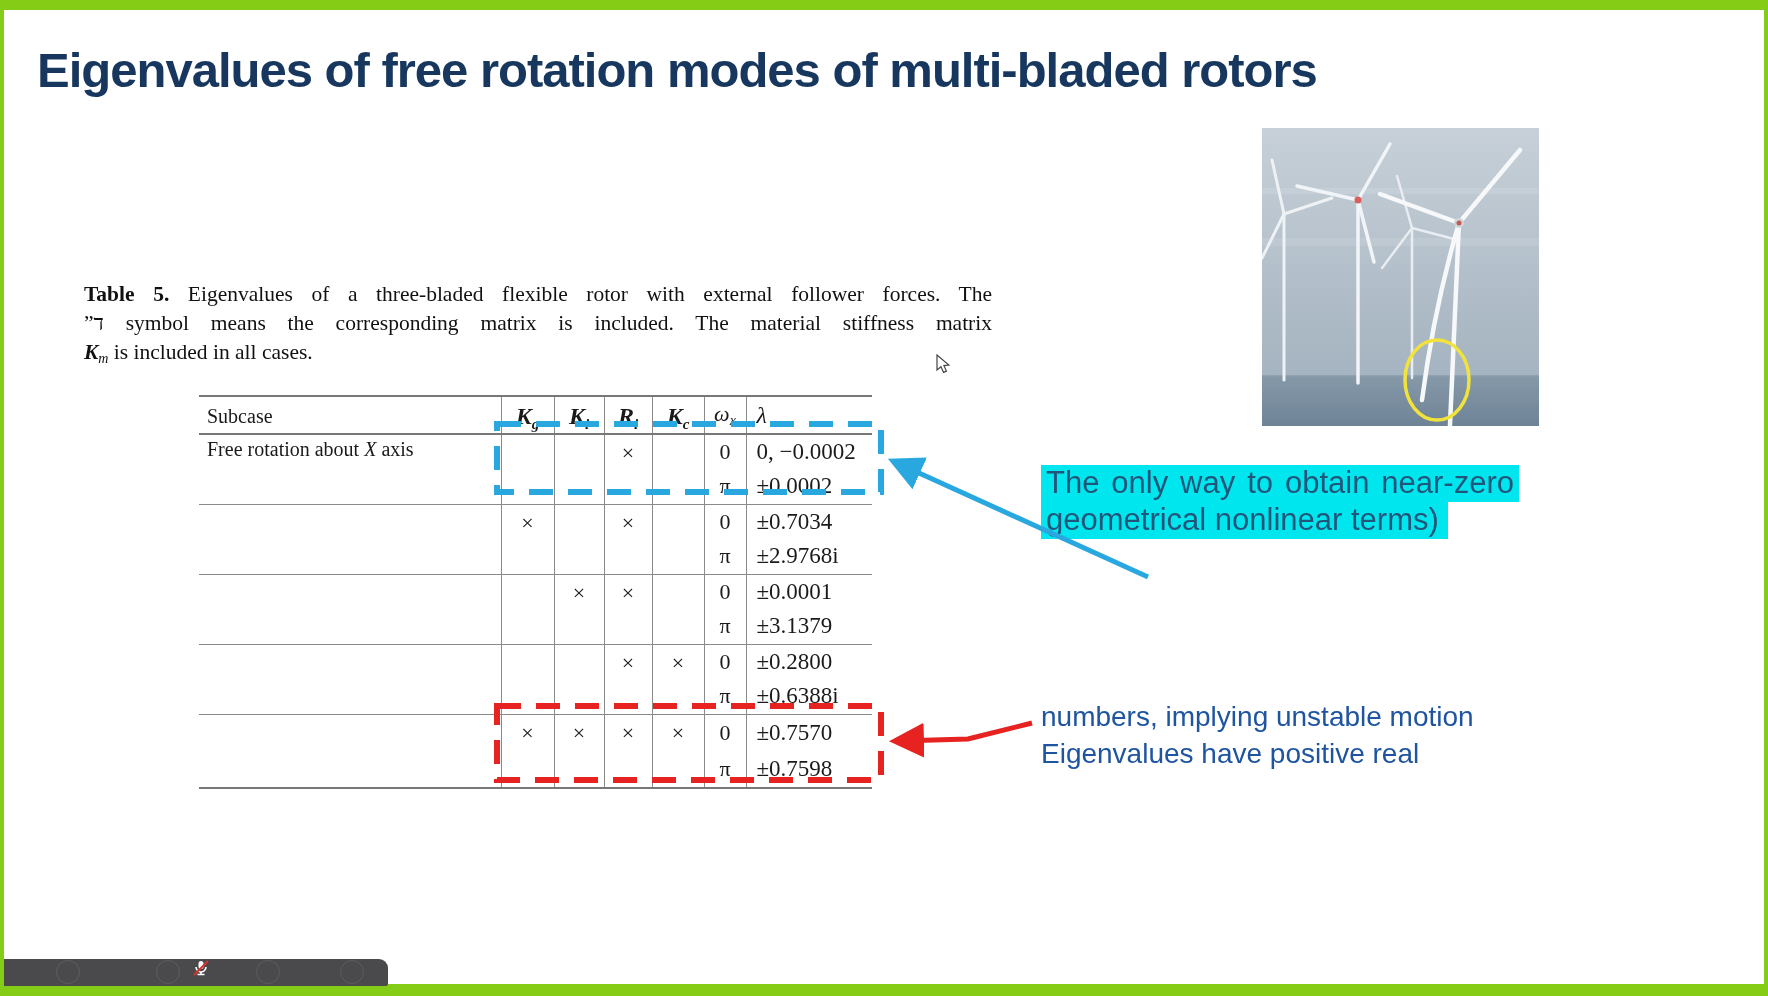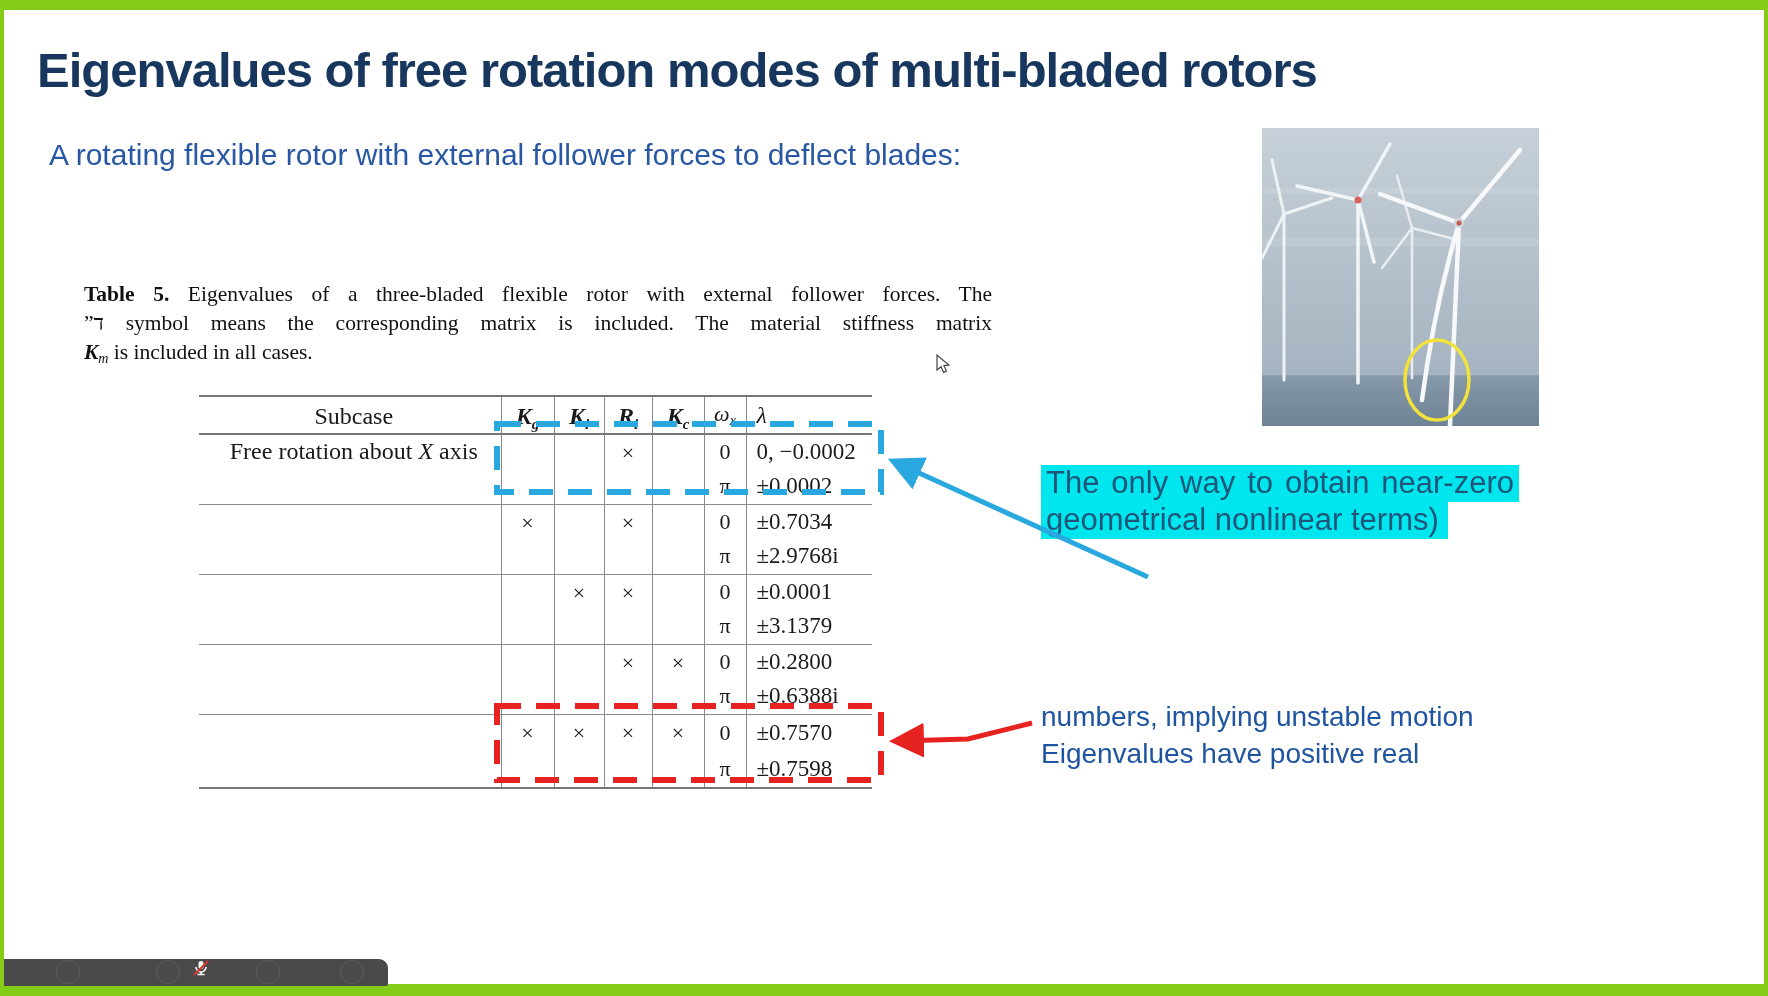--- a/index.html
+++ b/index.html
@@ -37,21 +37,21 @@
   table.eig {
     border-collapse:collapse; table-layout:fixed;
     font-family:"Liberation Serif","DejaVu Serif",serif;
     color:#1a1a1a;
     border-top:2px solid #777; border-bottom:2px solid #777;
   }
   table.eig thead tr { height:38px; }
   table.eig thead td { border-bottom:2.5px solid #777; vertical-align:middle; }
   table.eig tbody tr { height:35px; }
   table.eig tbody tr.tall { height:37px; }
-  td.c-sub { padding-left:8px; font-size:24px; vertical-align:top; padding-top:3px;text-align:center; }
+  td.c-sub { padding-left:8px; font-size:20px; vertical-align:top; padding-top:3px; }
   td.c-x, td.c-w { text-align:center; font-size:22px; }
   td.c-x { vertical-align:top; padding-top:5px; }
   td.c-w { vertical-align:middle; }
   td.c-l { padding-left:10px; font-size:23px; vertical-align:middle; }
   td.vline { border-left:1px solid #8a8a8a; }
   tbody tr.sc-first td { border-top:1px solid #8a8a8a; }
   tbody tr.sc-first:first-child td { border-top:none; }
   .hk { font-weight:700; font-style:italic; font-size:24px; }
   .hk-sub { font-weight:700; font-style:italic; font-size:15px; vertical-align:-5px; }
   .hw { font-style:italic; font-size:22px; }
@@ -93,21 +93,20 @@
   #share-brand { color:#1C8CF0; font-size:18px; white-space:nowrap; z-index:2; margin-left:-4px; }
   .bar-icon { z-index:2; display:flex; align-items:center; }
 </style>
 </head>
 <body>
 
 <div id="canvas">
   <div id="slide">
 
     <div id="title">Eigenvalues of free rotation modes of multi-bladed rotors</div>
-    <div id="subtitle">A rotating flexible rotor with external follower forces to deflect blades:</div>
 
     <div id="caption">
       <div class="cap-line just"><span class="cap-bold">Table 5.</span><span> Eigenvalues of a three-bladed flexible rotor with external follower forces. The</span></div>
       <div class="cap-line just">”ד symbol means the corresponding matrix is included. The material stiffness matrix</div>
       <div class="cap-line"><span class="cap-math">K</span><span class="cap-sub">m</span><span>  is included in all cases.</span></div>
     </div>
 
     <div id="tbl-wrap">
       <table class="eig">
         <colgroup>

